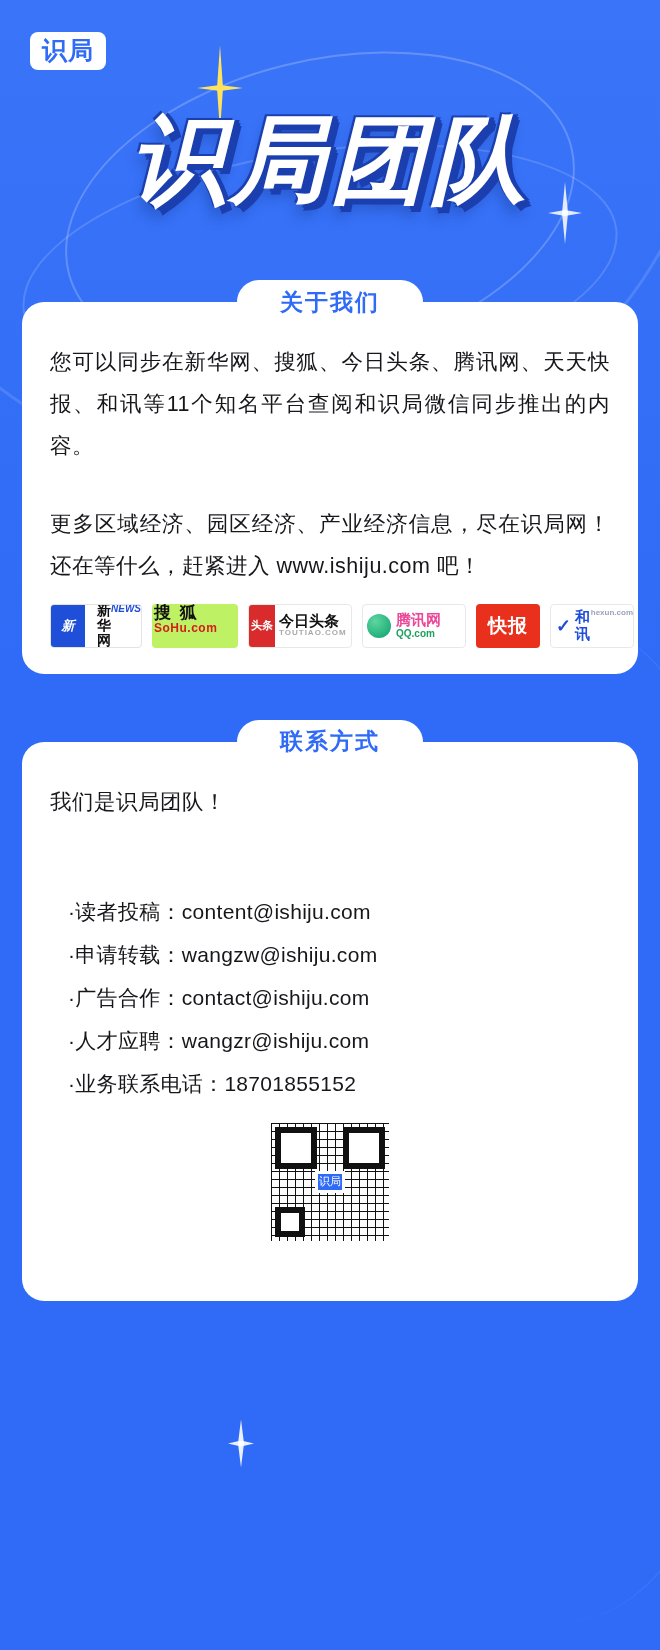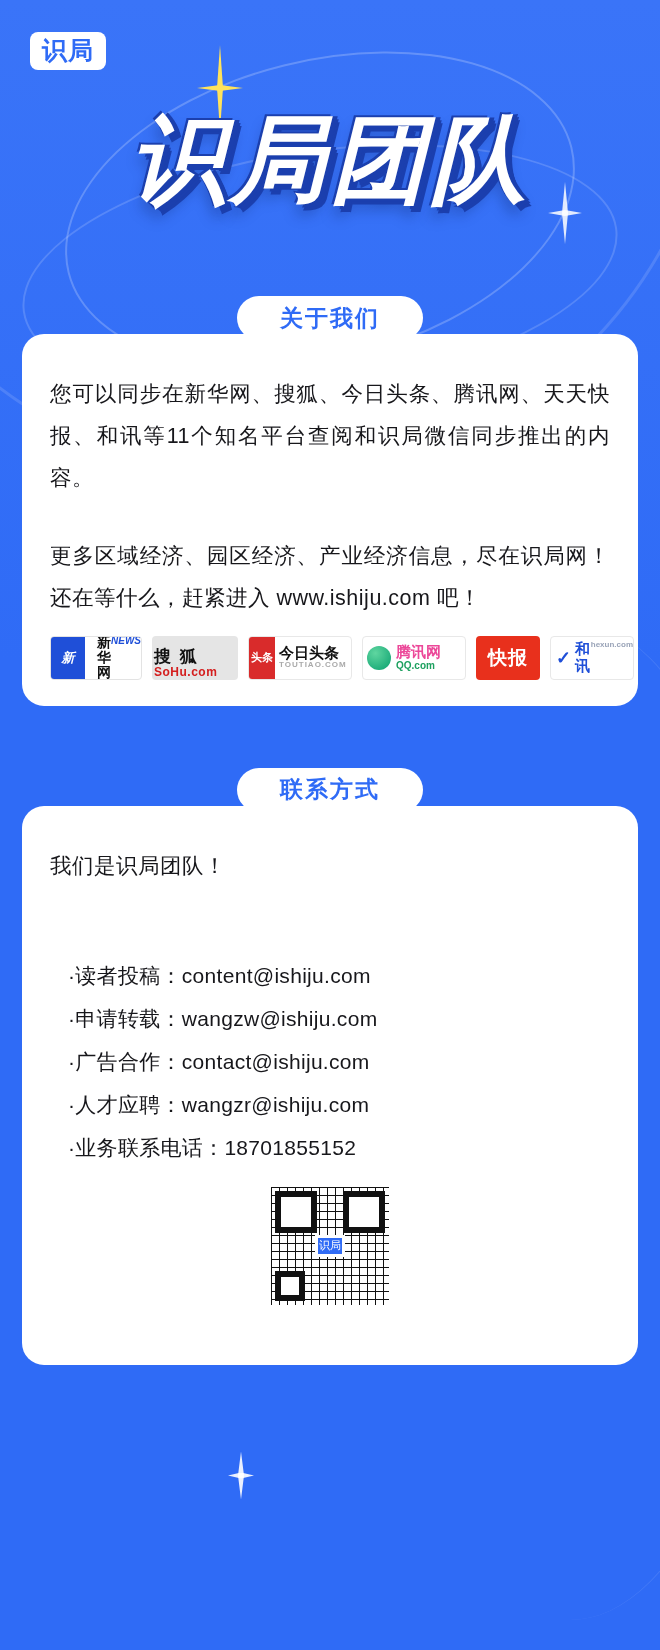--- a/index.html
+++ b/index.html
@@ -87,21 +87,21 @@
       5px 0 0 #1b3fae,
       6px 3px 0 #1b3fae,
       7px 6px 0 #1b3fae,
       -2px -2px 0 #1b3fae,
       0 10px 14px rgba(10,30,90,.35);
   }
 
   
   .sec-head {
     position: relative;
-    margin: 16px auto;
+    margin: 0 auto;
     width: 186px;
     height: 44px;
     background: #ffffff;
     border-radius: 22px;
     display: flex; align-items: center; justify-content: center;
     z-index: 4;
   }
   .sec-head span {
     color: #2f6bf6; font-size: 23px; font-weight: bold; letter-spacing: 2px;
   }
@@ -138,22 +138,22 @@
     position: relative;
   }
   .plat.xinhua { background:#fff; border:1px solid #e3e3e3; padding:0; width: 92px; }
   .plat.xinhua .l { width: 38px; height: 100%; background:#1f4fd8; color:#fff;
     display:flex; align-items:center; justify-content:center; font-size: 13px; font-style: italic; }
   .plat.xinhua .r { flex:1; display:flex; flex-direction:row; justify-content:flex-end;
     padding-left:12px; }
   .plat.xinhua .r b { color:#111; font-size:14px; line-height:1.1; }
   .plat.xinhua .r i { color:#1f4fd8; font-size:10px; font-style:italic; line-height:1.1; }
 
-  .plat.sohu { background:#e5e5e5; width: 86px; flex-direction: column; align-items:flex-start;
-    justify-content:flex-end; padding-left:2px; }
+  .plat.sohu { background:#bef264; width: 86px; flex-direction: column; align-items:flex-start;
+    justify-content:flex-start; padding-left:2px; }
   .plat.sohu b { color:#111; font-size:17px; letter-spacing:2px; line-height:1.1; }
   .plat.sohu u { text-decoration:none; color:#d41d1d; font-size:12px; letter-spacing:.5px; line-height:1.1;
     display:flex; gap:1px; align-items:baseline; }
 
   .plat.toutiao { background:#fff; width: 104px; border:1px solid #e8e8e8; }
   .plat.toutiao .tag { background:#d92b2b; color:#fff; font-size:11px; width:26px; height:100%;
     display:flex; align-items:center; justify-content:center; line-height:1.05; text-align:center; }
   .plat.toutiao .tx { flex:1; display:flex; flex-direction:column; justify-content:center; padding-left:4px;}
   .plat.toutiao .tx b { color:#111; font-size:15px; line-height:1.1; }
   .plat.toutiao .tx i { color:#aaa; font-size:8px; font-style:normal; line-height:1.1; letter-spacing:1px;}

